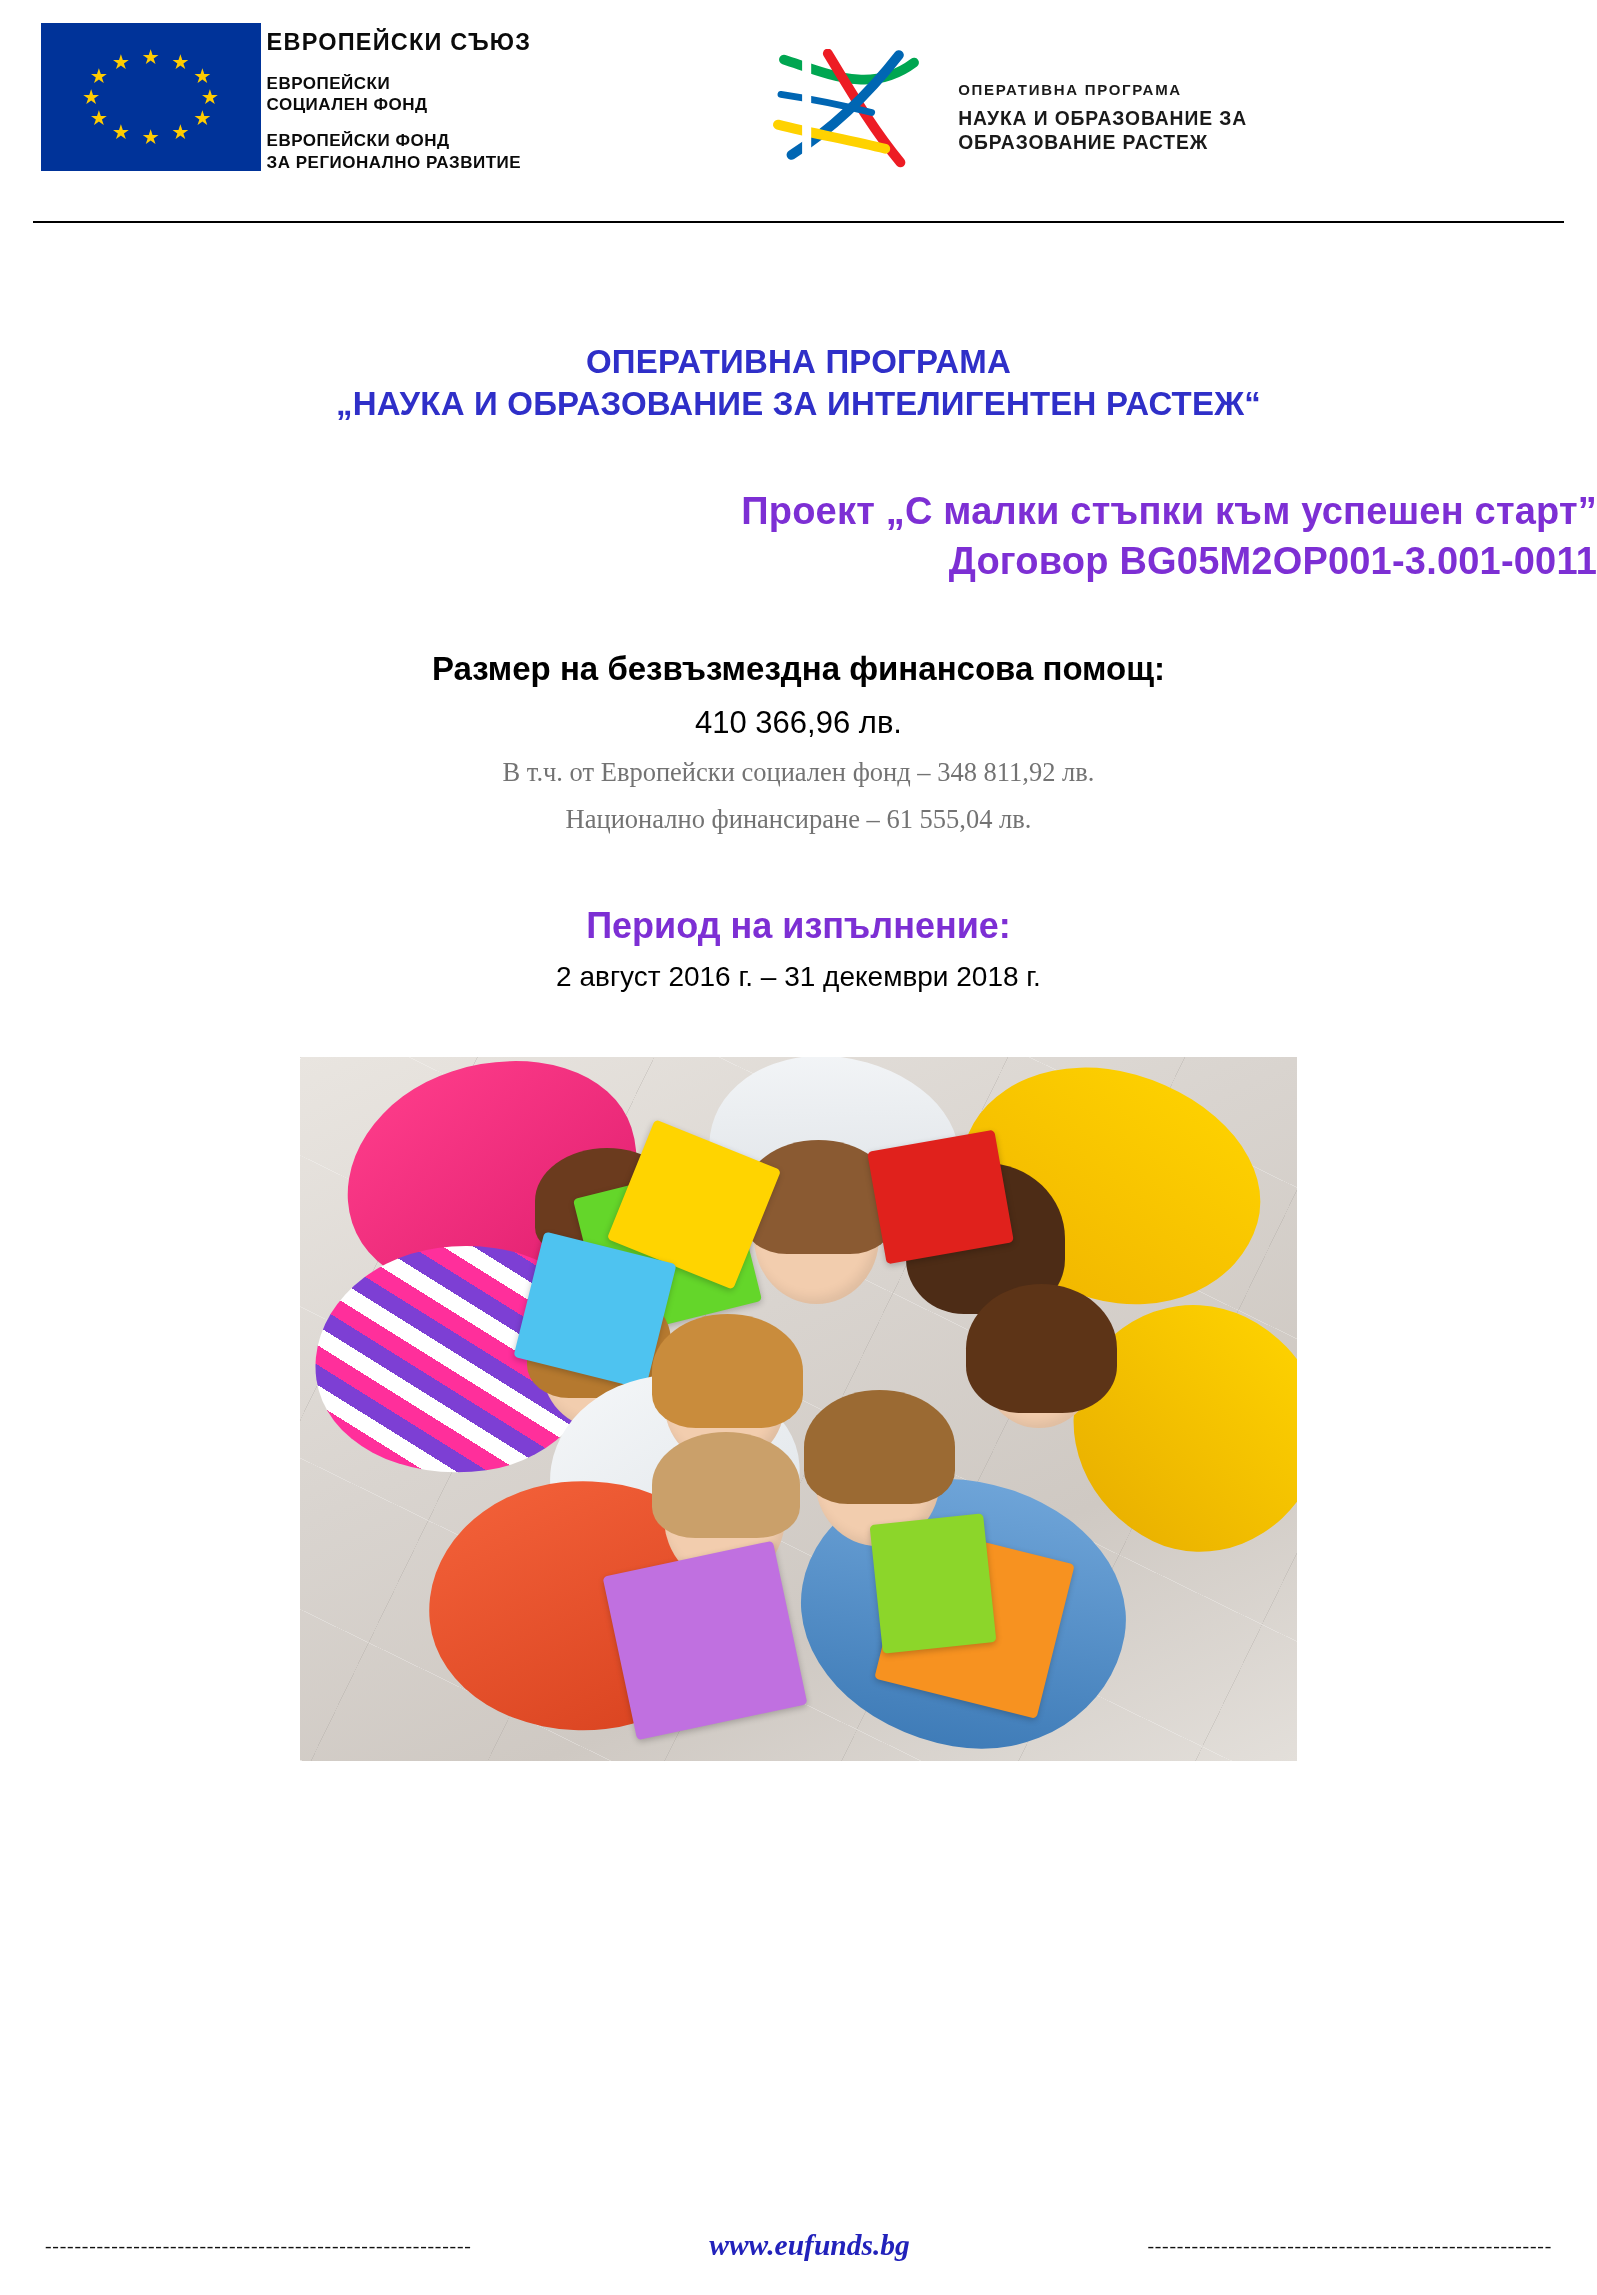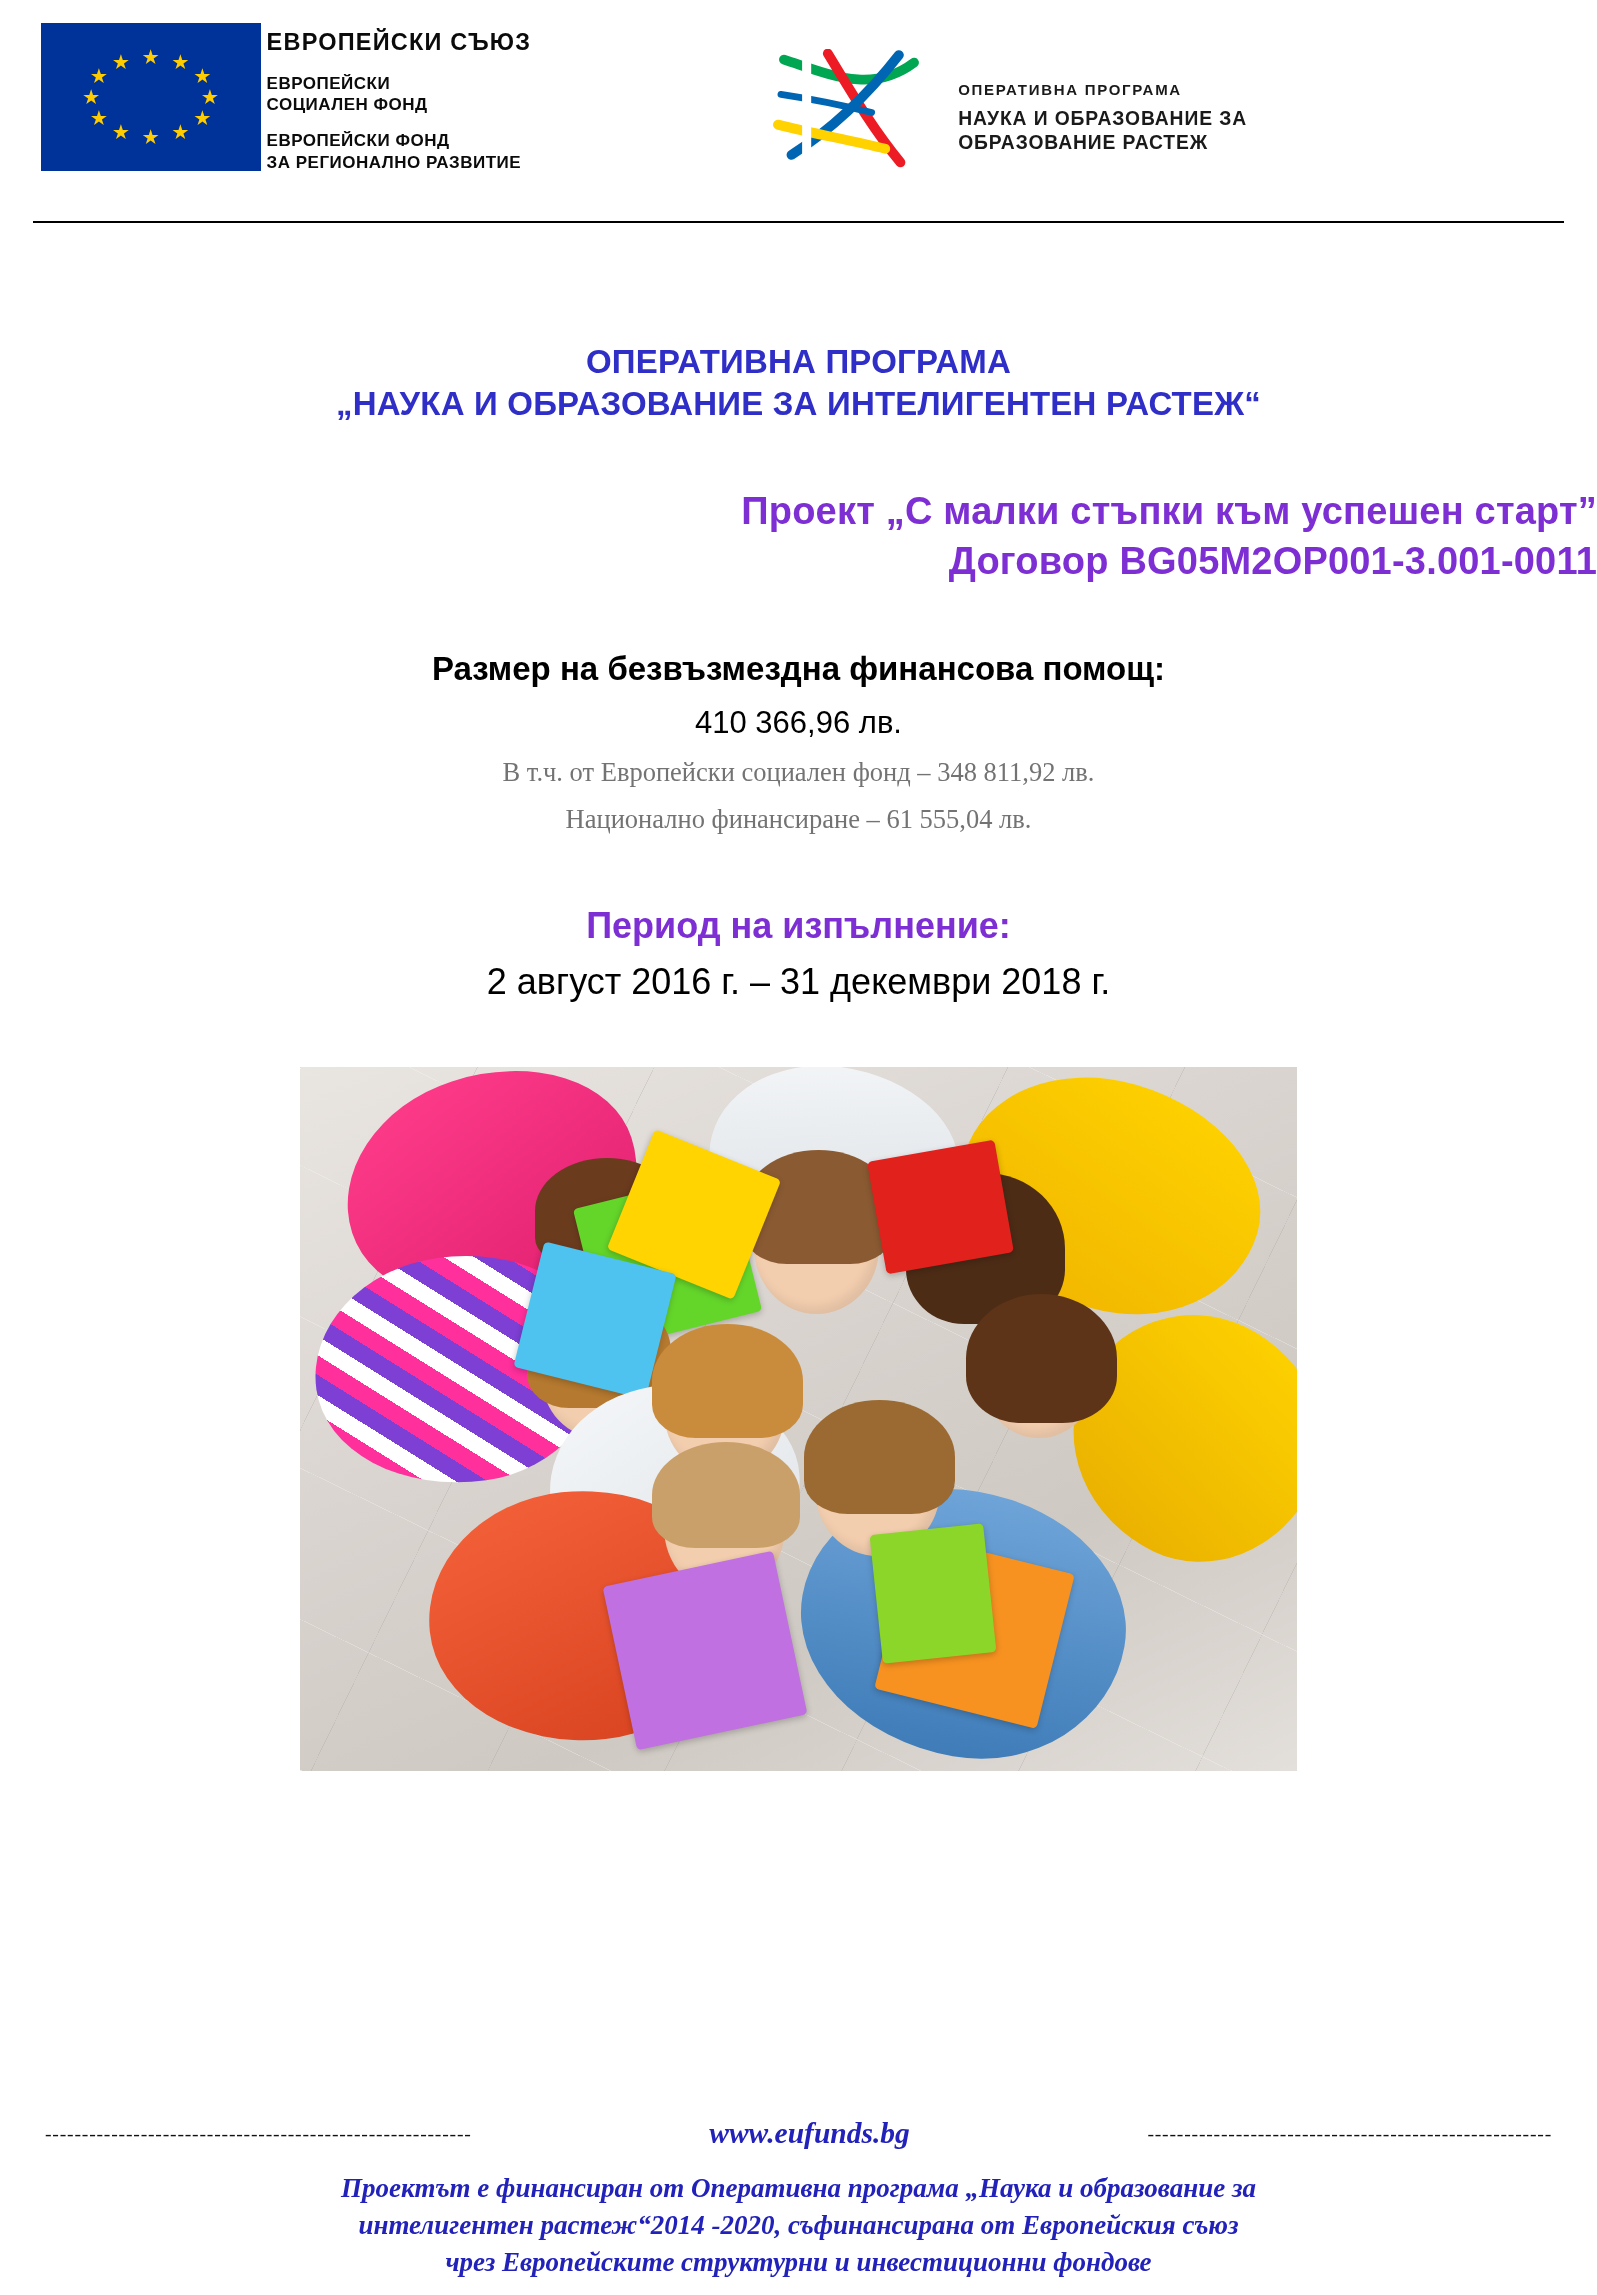--- a/index.html
+++ b/index.html
@@ -145,21 +145,21 @@
     color: #737373;
     font-family: Liberation Serif, serif;
   }
   .period-label {
     color: #7d2fd4;
     font-weight: bold;
     font-size: 36px;
     margin-top: 70px;
   }
   .period-value {
-    font-size: 36px;
+    font-size: 28px;
     margin-top: 13.6px;
     color: #000;
   }
 
   
   .photo-wrap {
     margin: 64px auto 0 auto;
     width: 997px;
     height: 704px;
     position: relative;
@@ -371,19 +371,14 @@
     </div>
   </div>
 </div>
 
 <div class="footer">
   <div class="dash-line">
     <div class="dashes left">----------------------------------------------------------</div>
     <div class="site">www.eufunds.bg</div>
     <div class="dashes right">-------------------------------------------------------</div>
   </div>
-  <div class="footer-note">
-    <div>Проектът е  финансиран от Оперативна програма „Наука и образование за</div>
-    <div>интелигентен растеж“2014 -2020, съфинансирана от Европейския съюз</div>
-    <div>чрез Европейските структурни и инвестиционни фондове</div>
-  </div>
 </div>
 
 
 </body></html>

